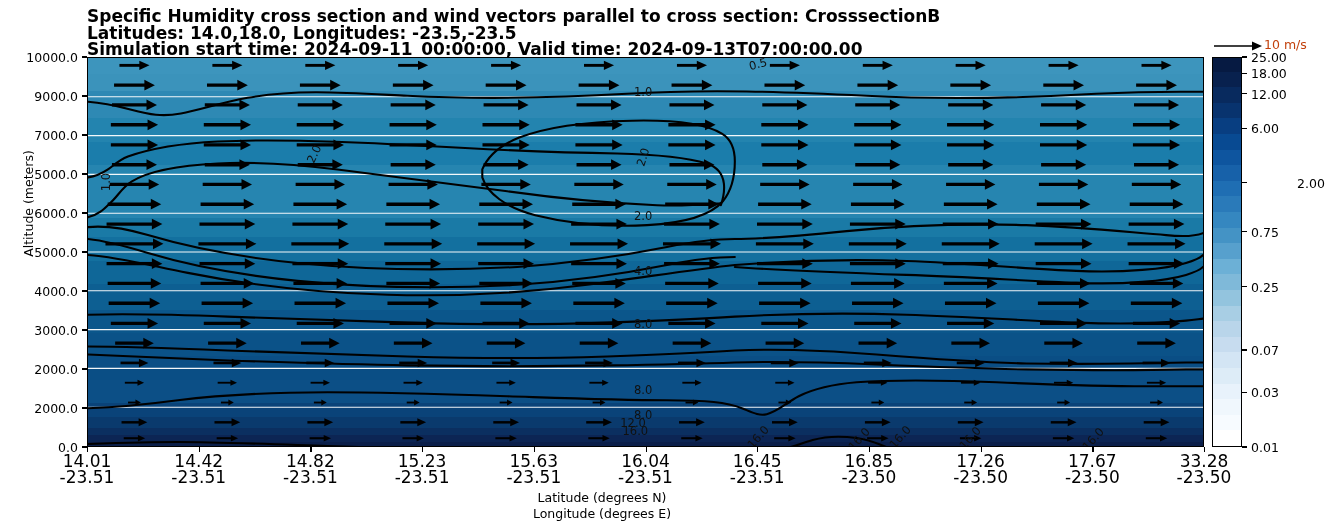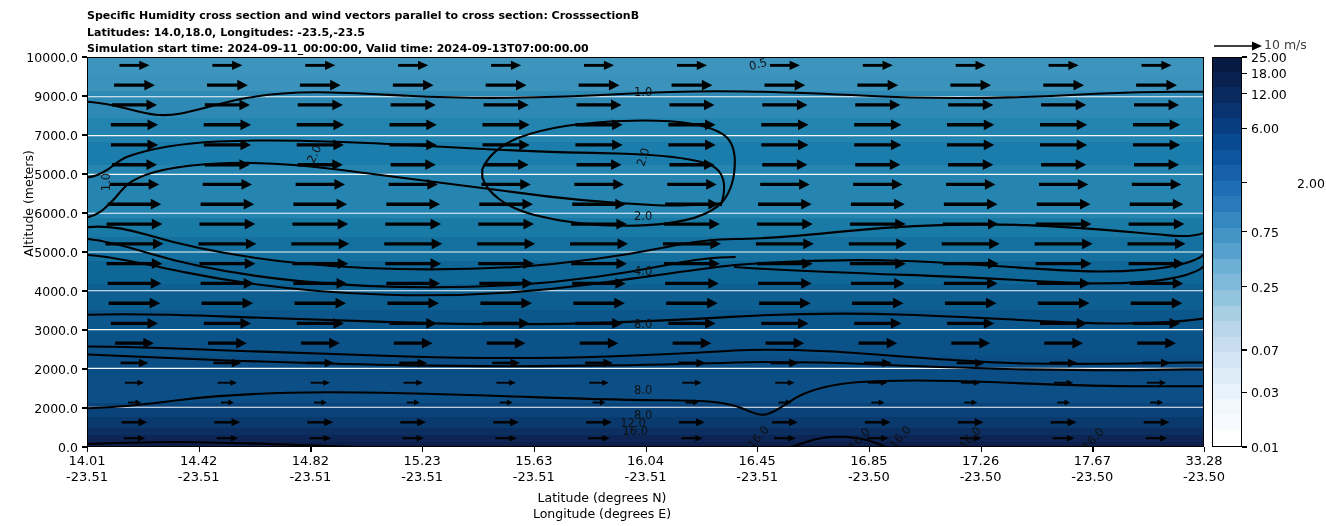--- a/index.html
+++ b/index.html
@@ -12,21 +12,21 @@
     position: relative;
     width: 1326px; height: 526px;
     background: #ffffff;
     overflow: hidden;
   }
 
   
   #title-block {
     position: absolute;
     left: 87px; top: 8px;
-    font-size: 11px;
+    font-size: 17px;
     font-weight: bold;
     color: #000000;
     line-height: 16.5px;
     white-space: nowrap;
   }
 
   
   #plot-frame {
     position: absolute;
     left: 87px; top: 57px;
@@ -80,21 +80,21 @@
   }
 
   #xtick-row {
     position: absolute;
     left: 87px; top: 447px;
     width: 1117px; height: 46px;
   }
   .xtick {
     position: absolute;
     top: 6px;
-    font-size: 13px;
+    font-size: 17px;
     color: #000;
     text-align: center;
     white-space: nowrap;
     transform: translateX(-50%);
     line-height: 16px;
   }
   .xtickmark {
     position: absolute;
     top: 0px; width: 1.3px;
     height: 5px; background: #000;
@@ -141,21 +141,21 @@
     height: 1.1px; background: #000;
   }
   #refarrow-wrap {
     position: absolute;
     left: 1212px; top: 36px;
     width: 114px; height: 20px;
   }
   #refarrow-label {
     position: absolute;
     left: 52px; top: 1px;
-    font-size: 12.5px; color: #404040;
+    font-size: 12.5px; color: #c2410c;
     white-space: nowrap;
   }
 </style>
 </head>
 <body>
 
 <div id="root">
 
   <div id="title-block">
     <div>Specific Humidity cross section and wind vectors parallel to cross section: CrosssectionB</div>

